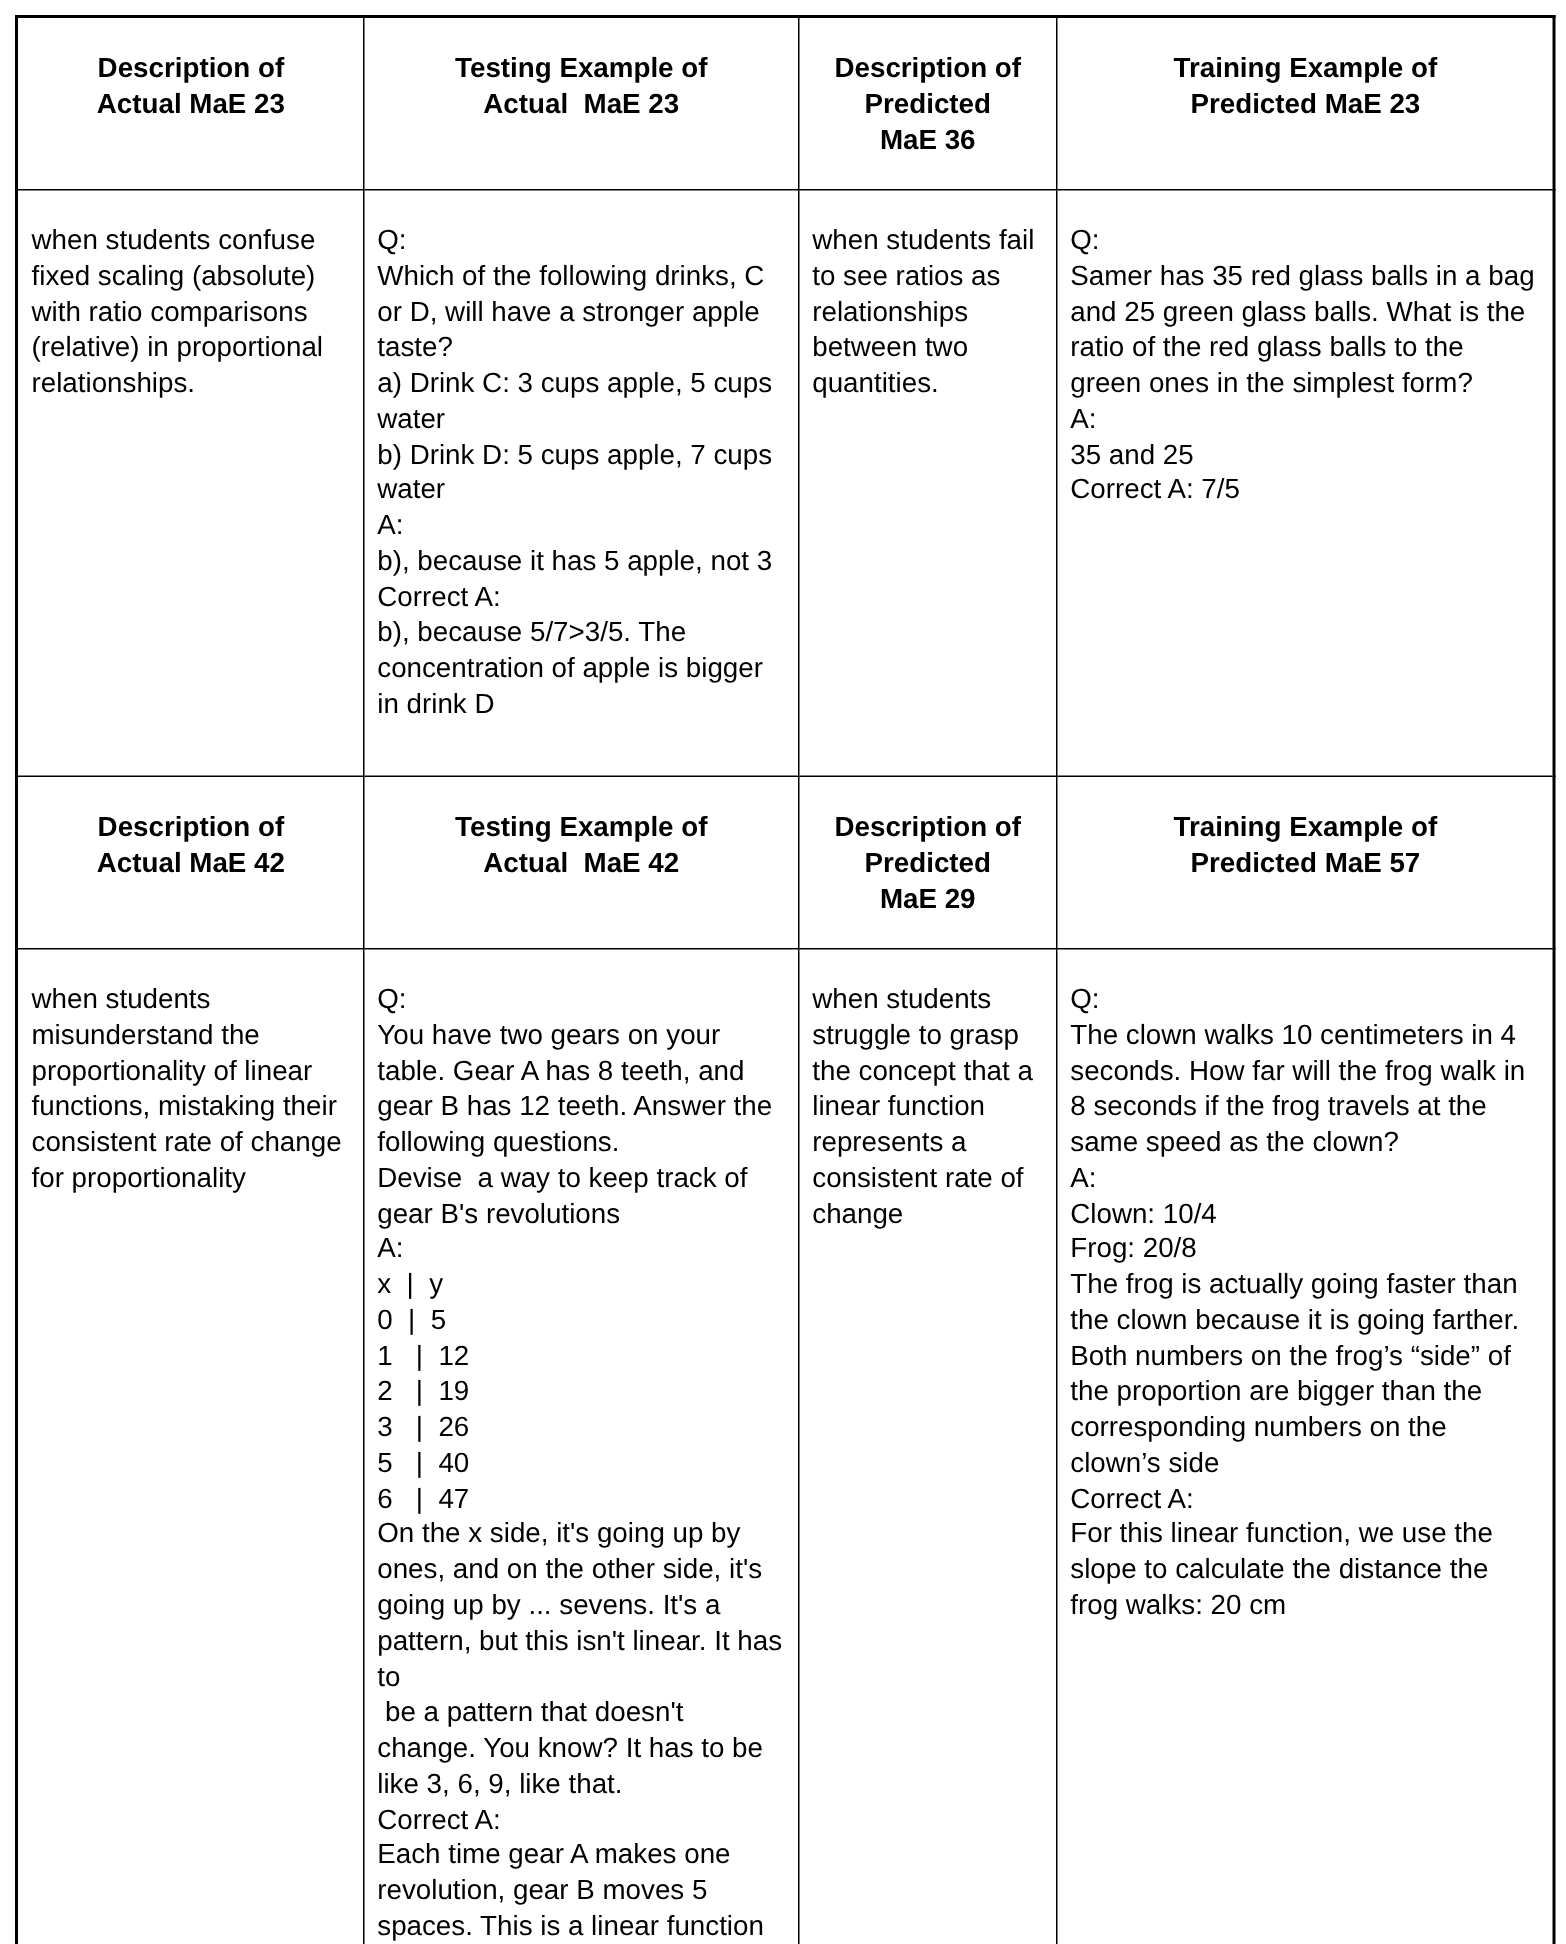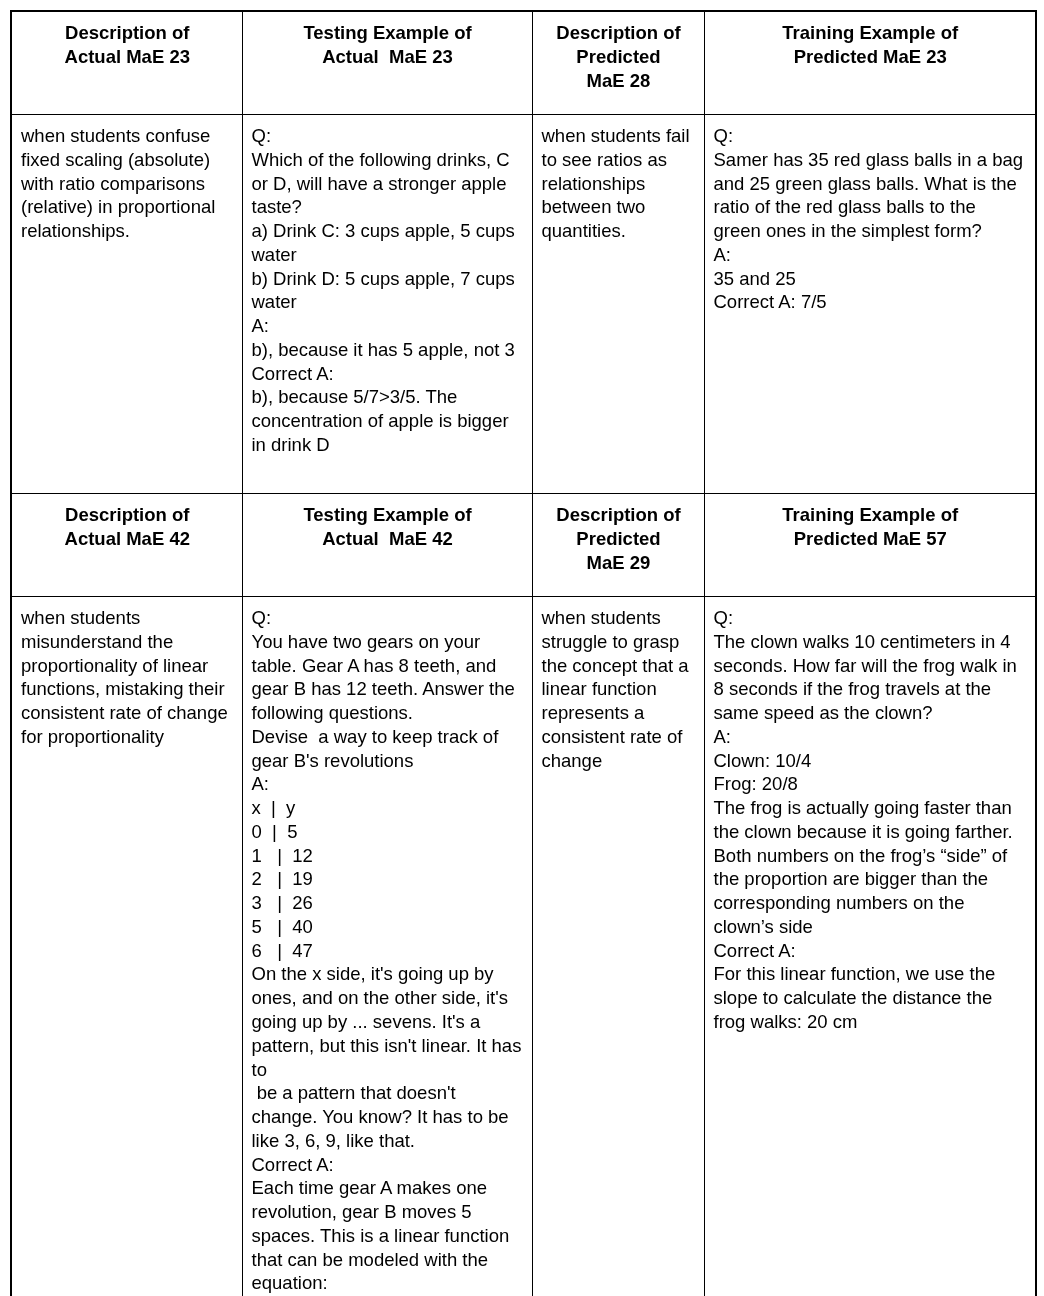--- a/index.html
+++ b/index.html
@@ -23,21 +23,21 @@
   }
   table.compare {
     width: 1025px;
     border-collapse: collapse;
     table-layout: fixed;
     border: 2px solid #000;
   }
   table.compare td {
     border: 1px solid #000;
     vertical-align: top;
-    padding: 9px 8px 9px 9px;
+    padding: 21px 8px 9px 9px;
     font-size: 18.5px;
     line-height: 1.285;
   }
   
   col.c1 { width: 231px; }
   col.c2 { width: 290px; }
   col.c3 { width: 172px; }
   col.c4 { width: 332px; }
 
   td.header-cell {
@@ -79,21 +79,21 @@
           <span class="hline">Description of</span>
           <span class="hline">Actual MaE 23</span>
         </td>
         <td class="header-cell">
           <span class="hline">Testing Example of</span>
           <span class="hline">Actual  MaE 23</span>
         </td>
         <td class="header-cell">
           <span class="hline">Description of</span>
           <span class="hline">Predicted</span>
-          <span class="hline">MaE 28</span>
+          <span class="hline">MaE 36</span>
         </td>
         <td class="header-cell">
           <span class="hline">Training Example of</span>
           <span class="hline">Predicted MaE 23</span>
         </td>
       </tr>
 
       <tr>
         <td class="body-cell tall-1">when students confuse fixed scaling (absolute) with ratio comparisons (relative) in proportional relationships.</td>
         <td class="body-cell tall-1">Q:

